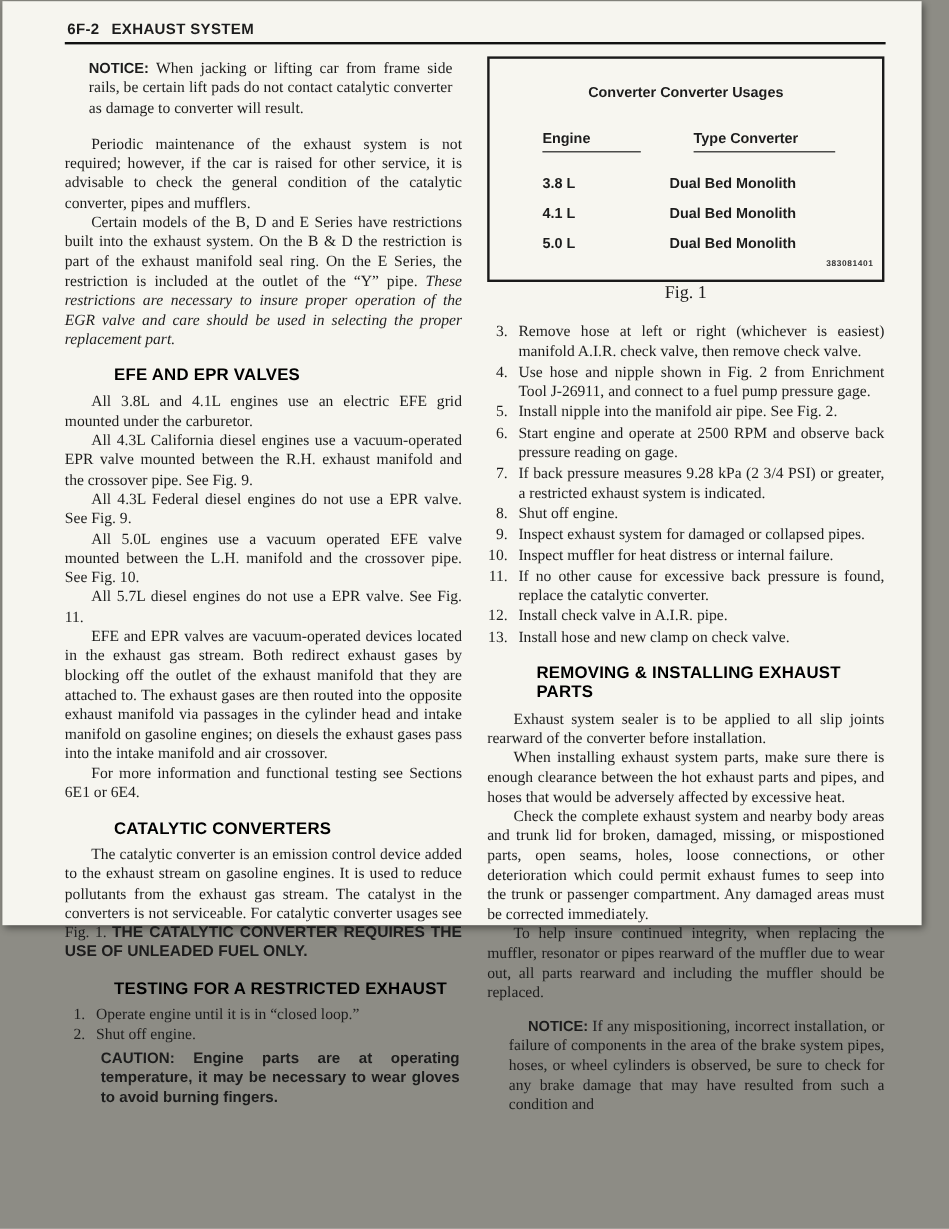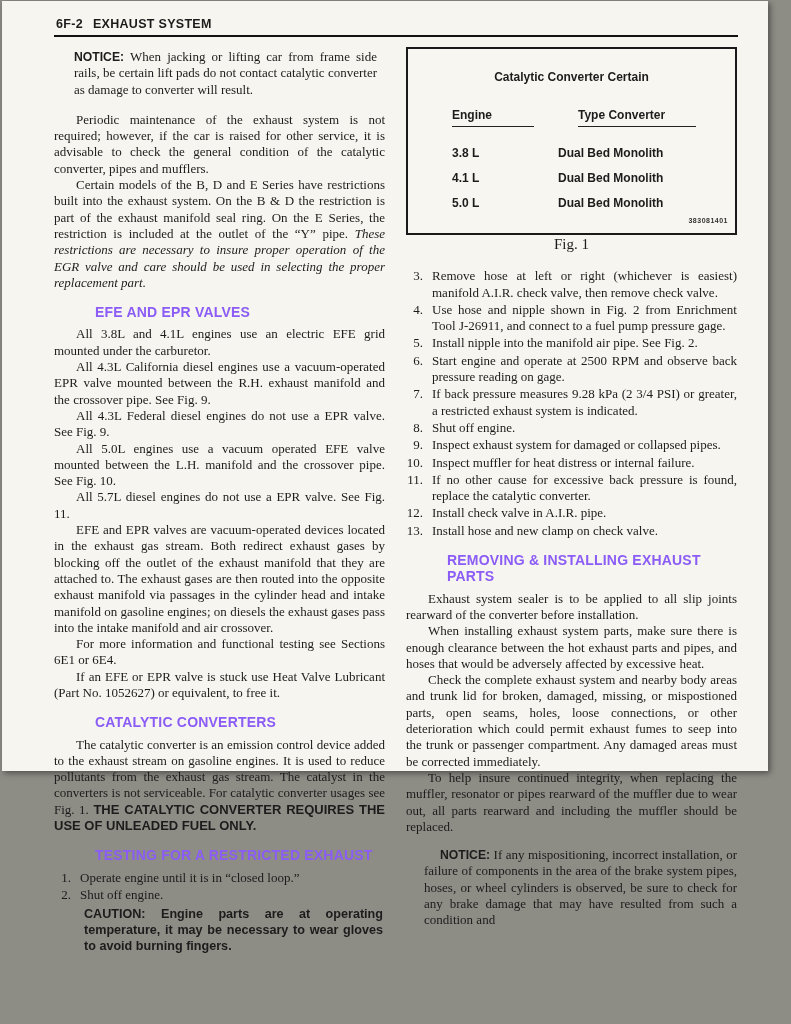--- a/index.html
+++ b/index.html
@@ -32,21 +32,21 @@
   .bold-sans {
     font-family:"Liberation Sans", sans-serif;
     font-weight:bold; font-size:12.2px;
   }
   .italic { font-style:italic; }
 
   .notice-top { margin:2px 8px 14px 20px; text-align:justify; }
   h2.sec {
     font-family:"Liberation Sans", sans-serif;
     font-weight:bold; font-size:14px; letter-spacing:.2px;
-    margin:13px 0 6px 0; color:#8b5cf6;padding-left:41px;
+    margin:13px 0 6px 0; color:#000000;padding-left:41px;
   }
   .step { display:flex; text-align:justify; margin-bottom:1px; }
   .step .num { flex:none; width:26px; text-align:right; padding-right:9px; }
   .step .txt { flex:1; }
   .caution {
     margin:3px 2px 0 30px;
     font-family:"Liberation Sans", sans-serif;
     font-weight:bold; font-size:12.6px; line-height:16px;
     text-align:justify;
   }
@@ -102,21 +102,20 @@
       <p class="body"><span>Certain models of the B, D and E Series have restrictions built into the exhaust system. On the B &amp; D the restriction is part of the exhaust manifold seal ring. On the E Series, the restriction is included at the outlet of the “Y” pipe. </span><span class="italic">These restrictions are necessary to insure proper operation of the EGR valve and care should be used in selecting the proper replacement part.</span></p>
 
       <h2 class="sec">EFE AND EPR VALVES</h2>
       <p class="body">All 3.8L and 4.1L engines use an electric EFE grid mounted under the carburetor.</p>
       <p class="body">All 4.3L California diesel engines use a vacuum-operated EPR valve mounted between the R.H. exhaust manifold and the crossover pipe. See Fig. 9.</p>
       <p class="body">All 4.3L Federal diesel engines do not use a EPR valve. See Fig. 9.</p>
       <p class="body">All 5.0L engines use a vacuum operated EFE valve mounted between the L.H. manifold and the crossover pipe. See Fig. 10.</p>
       <p class="body">All 5.7L diesel engines do not use a EPR valve. See Fig. 11.</p>
       <p class="body">EFE and EPR valves are vacuum-operated devices located in the exhaust gas stream. Both redirect exhaust gases by blocking off the outlet of the exhaust manifold that they are attached to. The exhaust gases are then routed into the opposite exhaust manifold via passages in the cylinder head and intake manifold on gasoline engines; on diesels the exhaust gases pass into the intake manifold and air crossover.</p>
       <p class="body">For more information and functional testing see Sections 6E1 or 6E4.</p>
-      <p class="body">If an EFE or EPR valve is stuck use Heat Valve Lubricant (Part No. 1052627) or equivalent, to free it.</p>
 
       <h2 class="sec">CATALYTIC CONVERTERS</h2>
       <p class="body"><span>The catalytic converter is an emission control device added to the exhaust stream on gasoline engines. It is used to reduce pollutants from the exhaust gas stream. The catalyst in the converters is not serviceable. For catalytic converter usages see Fig. 1. </span><span class="bold-sans" style="font-size:13px;">THE CATALYTIC CONVERTER REQUIRES THE USE OF UNLEADED FUEL ONLY.</span></p>
 
       <h2 class="sec">TESTING FOR A RESTRICTED EXHAUST</h2>
       <div class="step">
         <span class="num">1.</span>
         <span class="txt">Operate engine until it is in “closed loop.”</span>
       </div>
       <div class="step">
@@ -128,21 +127,21 @@
         <span class="clabel">CAUTION:</span>
         <span>Engine parts are at operating temperature, it may be necessary to wear gloves to avoid burning fingers.</span>
       </p>
 
     </div>
 
     <div class="col">
 
       <div class="figwrap">
         <div class="figbox">
-          <div class="figtitle">Catalytic Converter Certain</div>
+          <div class="figtitle">Converter Converter Usages</div>
           <div class="figtable">
             <div class="figheadrow">
               <span class="fh engine">Engine</span>
               <span class="fh type">Type Converter</span>
             </div>
             <div class="figrow">
               <span class="eng">3.8 L</span>
               <span>Dual Bed Monolith</span>
             </div>
             <div class="figrow">

